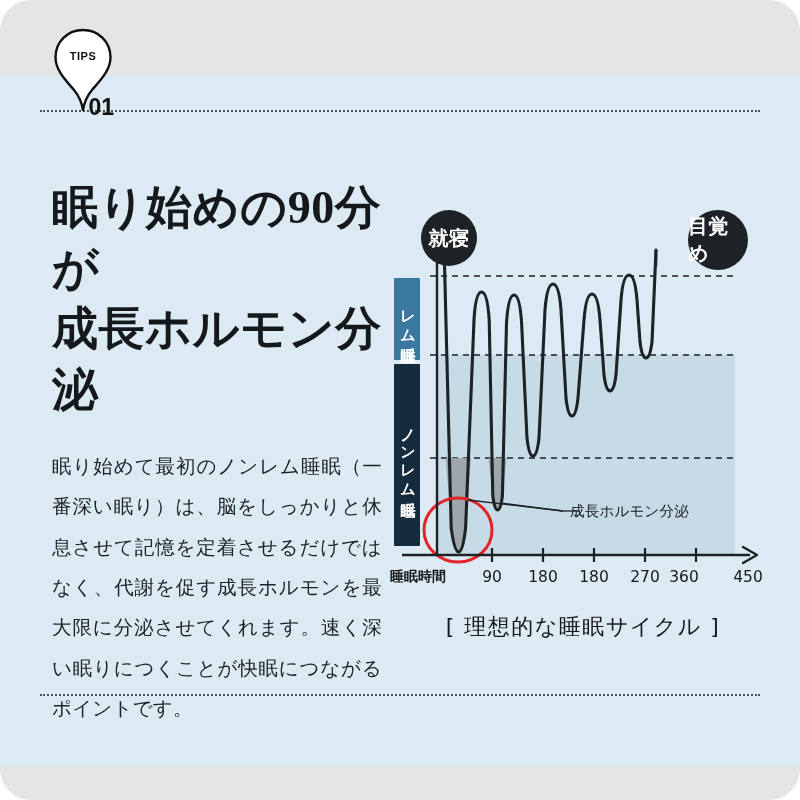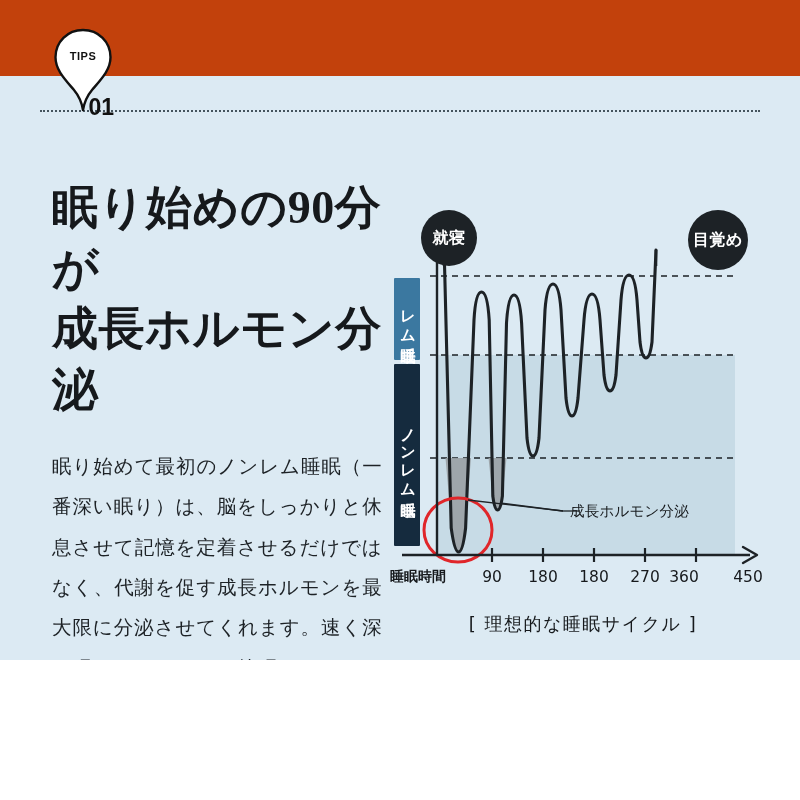--- a/index.html
+++ b/index.html
@@ -10,23 +10,24 @@
     width: 800px;
     height: 800px;
     background: #ffffff;
     font-family: "Liberation Sans", "DejaVu Sans", sans-serif;
     overflow: hidden;
     position: relative;
   }
   #page {
     position: relative;
     width: 800px;
-    height: 660px;
-    background: #c2410c;
+    height: 800px;
+    background: #e5e5e5;
     overflow: hidden;
+    border-radius: 31px;
   }
   
   .blue-panel {
     position: absolute;
     left: 0;
     top: 76px;
     width: 800px;
     height: 690px;
     background: #dceaf3;
   }
@@ -142,21 +143,21 @@
 
   
   .badge {
     position: absolute;
     border-radius: 50%;
     background: #1d2226;
     color: #fff;
     display: flex;
     align-items: center;
     justify-content: center;
-    font-size: 16px;
+    font-size: 20px;
     font-weight: 700;
     letter-spacing: .5px;
     font-family: "DejaVu Sans", "Liberation Sans", sans-serif;
   }
   .badge-sleep { left: 33px; top: 10px; width: 56px; height: 56px; }
   .badge-wake  { left: 300px; top: 10px; width: 60px; height: 60px; }
 
   
   .xlabels {
     position: absolute;
@@ -194,21 +195,21 @@
     font-family: "DejaVu Sans", "Liberation Sans", sans-serif;
   }
 
   
   .caption {
     position: absolute;
     left: 388px;
     top: 612px;
     width: 390px;
     text-align: center;
-    font-size: 18px;
+    font-size: 22px;
     color: #16191c;
     letter-spacing: 1.5px;
     font-family: "DejaVu Sans", "Liberation Sans", sans-serif;
   }
 </style>
 </head>
 <body>
 
 <div id="page">
 

